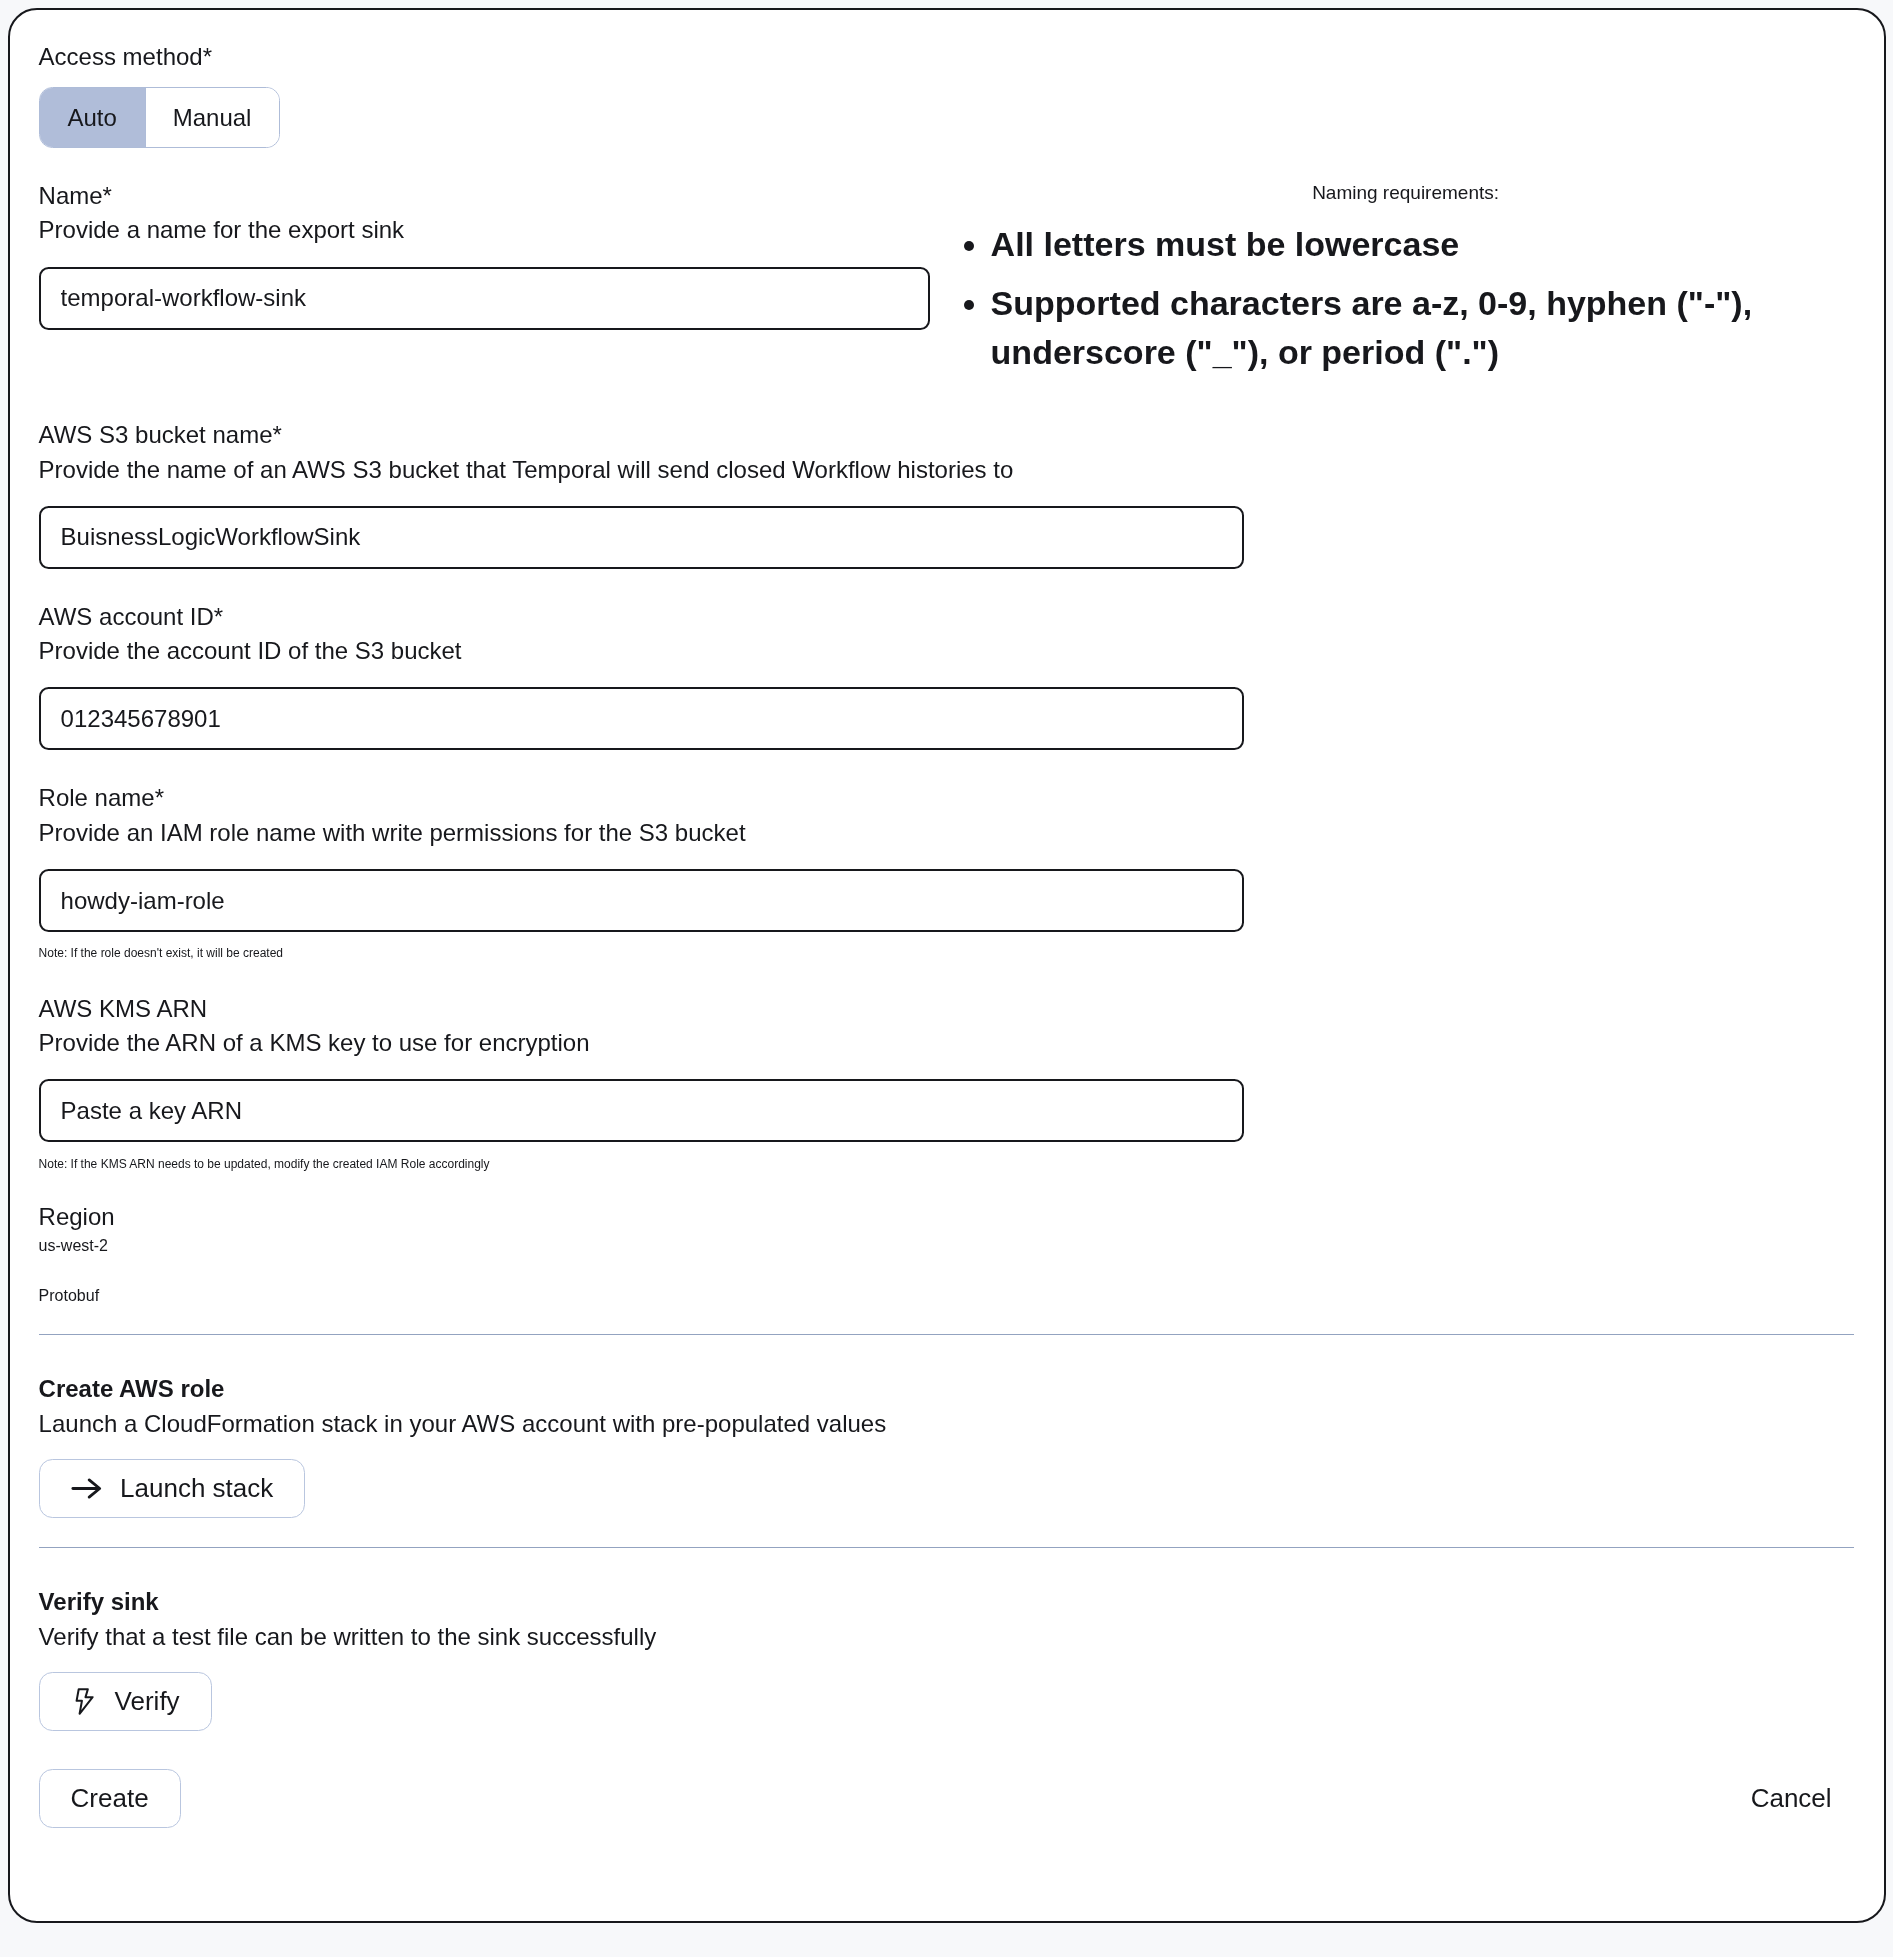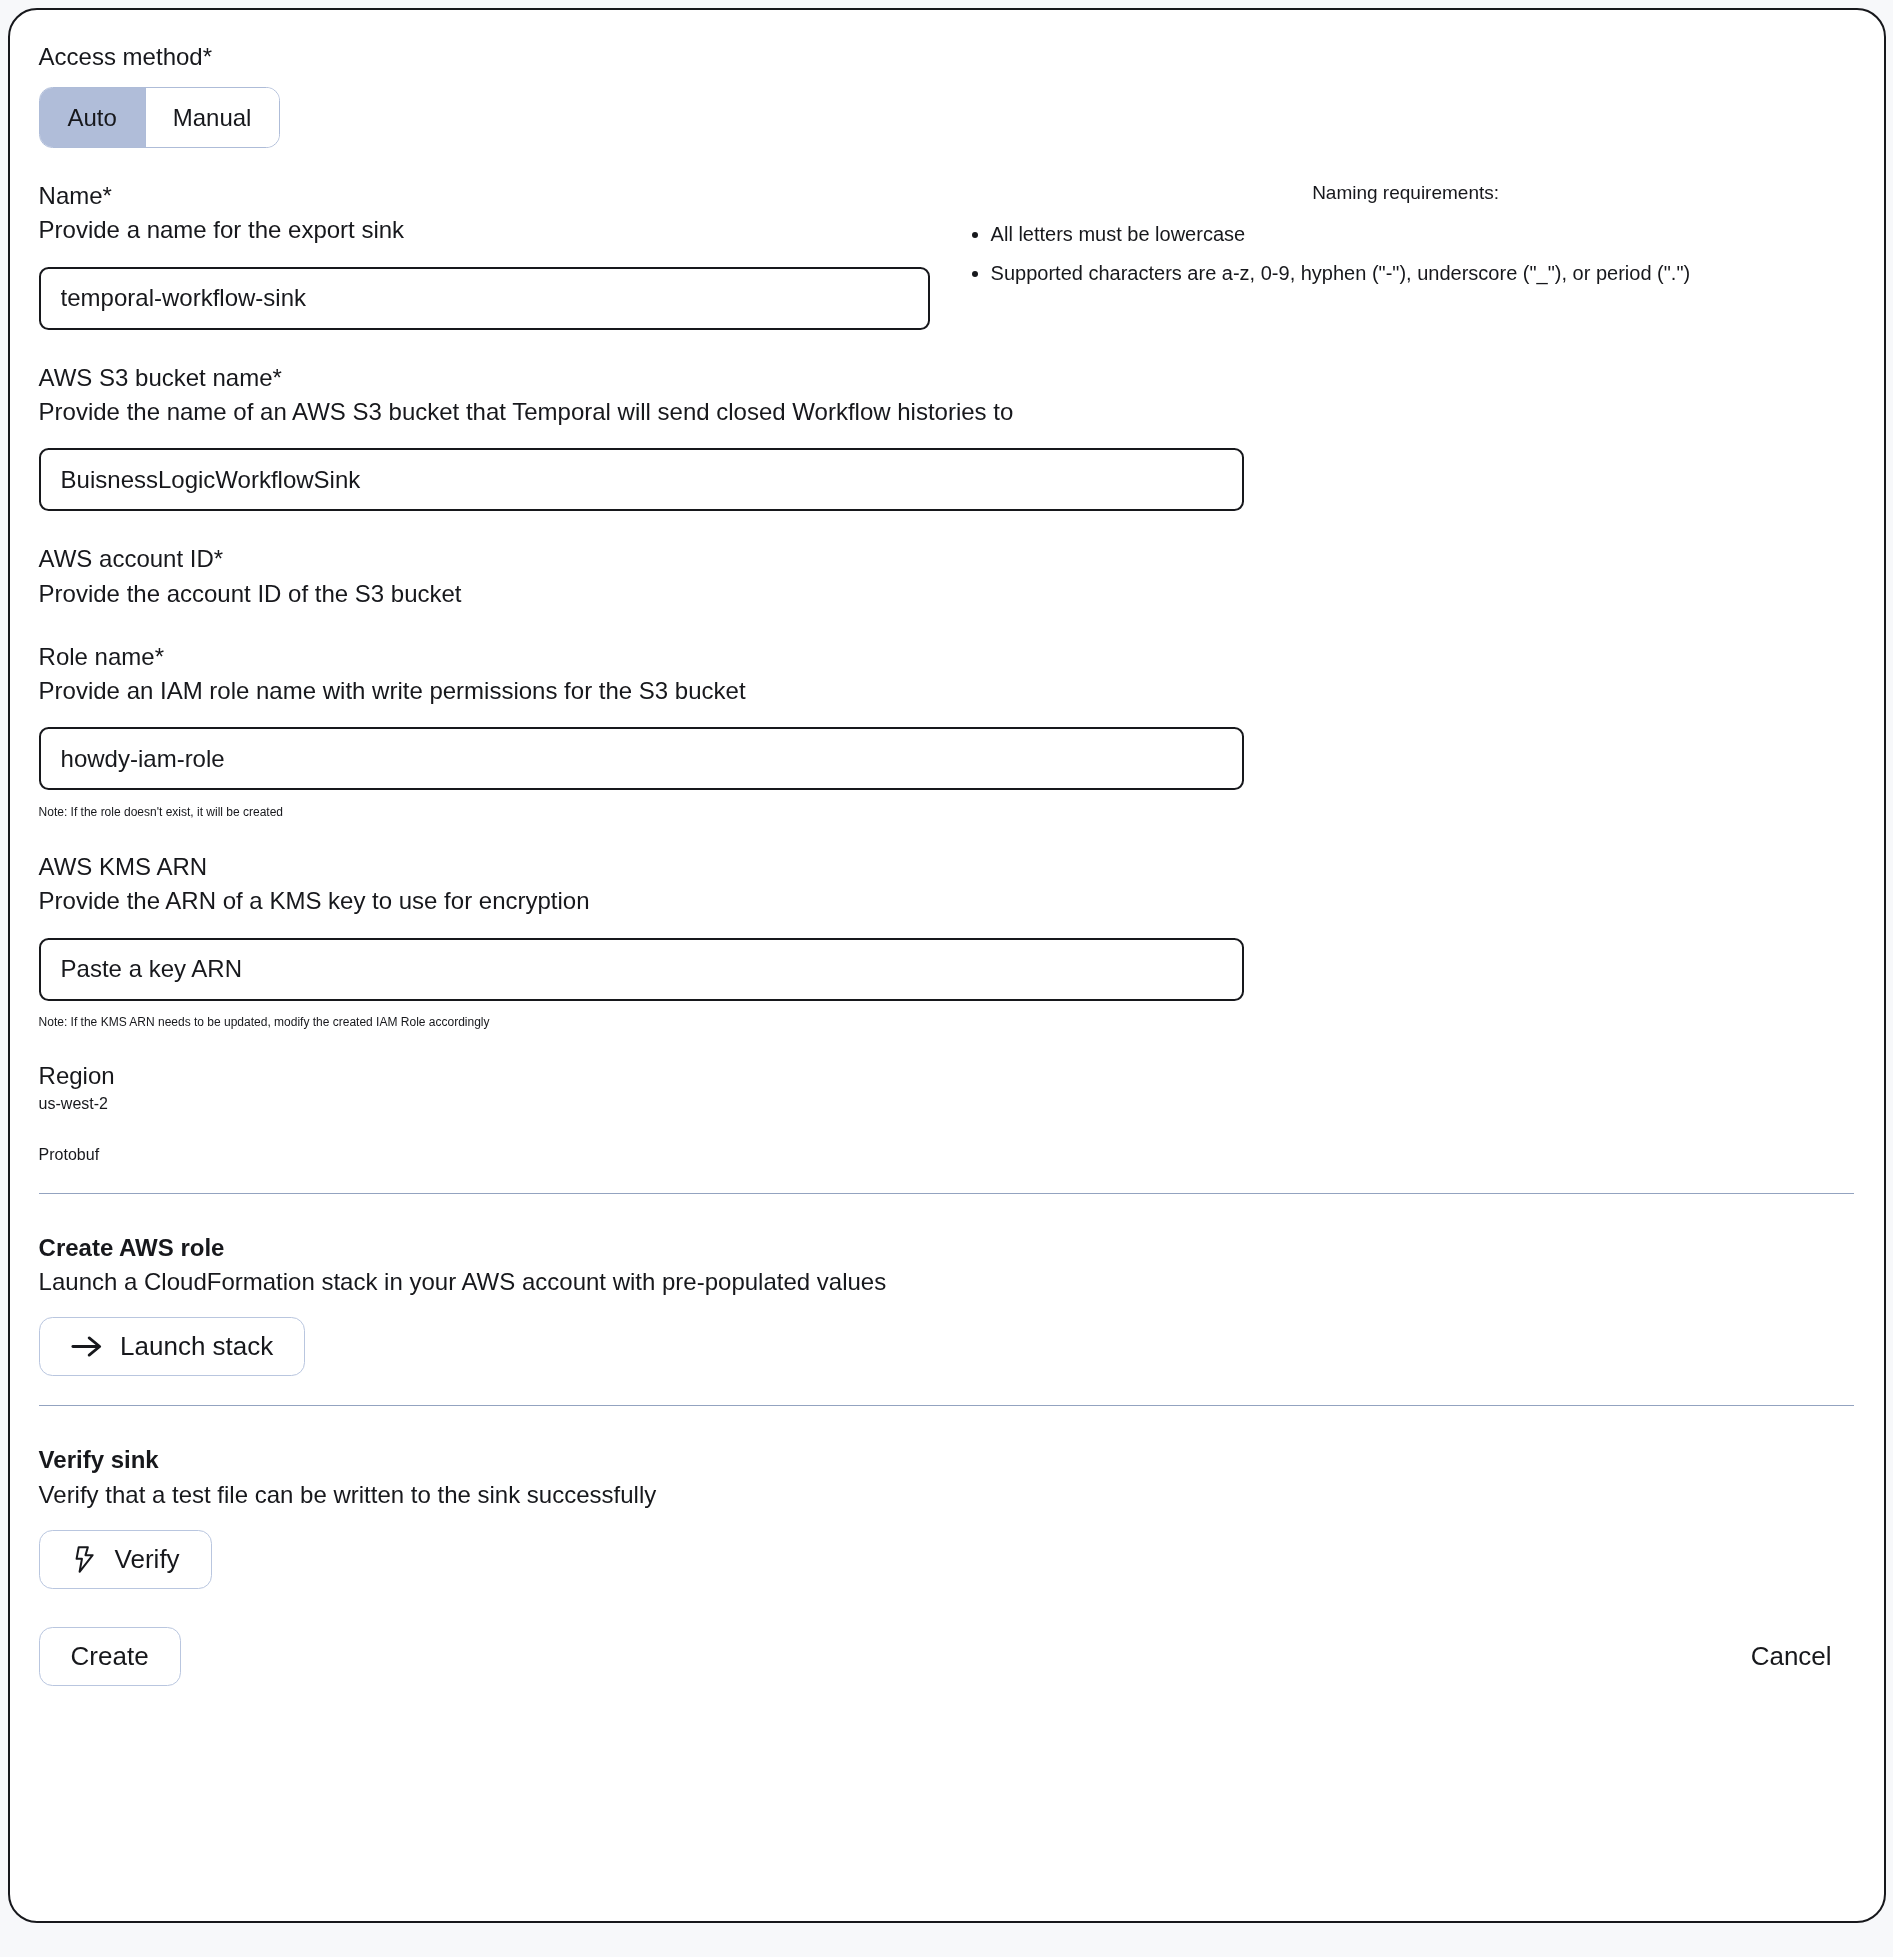--- a/index.html
+++ b/index.html
@@ -40,21 +40,21 @@
   }
   .toggle .seg.selected { background: #b0bdd9; }
   .toggle .seg.auto   { width: 105px; }
   .toggle .seg.manual { width: 134px; border-left: 1.9px solid #aebcd8; }
 
   .top-row { display: flex; margin-top: 34px; }
   .col-left { width: 891px; flex: none; }
   .col-right { margin-left: 27px; flex: 1; }
   .naming-title { font-size: 19px; line-height: 1.2; text-align: center; }
   .naming-list { margin-top: 15.3px; padding-left: 34px; }
-  .naming-list li { font-size: 20px; line-height: 1.45; margin-bottom: 9.6px; }
+  .naming-list li { font-size: 34px; line-height: 1.45; margin-bottom: 9.6px; font-weight: bold; }
 
   .text-input {
     display: block;
     width: 1205px; height: 63px;
     margin-top: 21px;
     border: 2.4px solid #17181c;
     border-radius: 9.6px;
     background: #fff;
     font-family: "Liberation Sans", sans-serif;
     font-size: 24px;
@@ -132,20 +132,21 @@
 
   <div class="field">
     <div class="label">AWS S3 bucket name*</div>
     <div class="desc">Provide the name of an AWS S3 bucket that Temporal will send closed Workflow histories to</div>
     <input class="text-input" type="text" value="BuisnessLogicWorkflowSink" style="">
   </div>
 
   <div class="field">
     <div class="label">AWS account ID*</div>
     <div class="desc">Provide the account ID of the S3 bucket</div>
+    <input class="text-input" type="text" value="012345678901" style="">
   </div>
 
   <div class="field">
     <div class="label">Role name*</div>
     <div class="desc">Provide an IAM role name with write permissions for the S3 bucket</div>
     <input class="text-input" type="text" value="howdy-iam-role" style="">
     <div class="note">Note: If the role doesn't exist, it will be created</div>
   </div>
 
   <div class="field">

